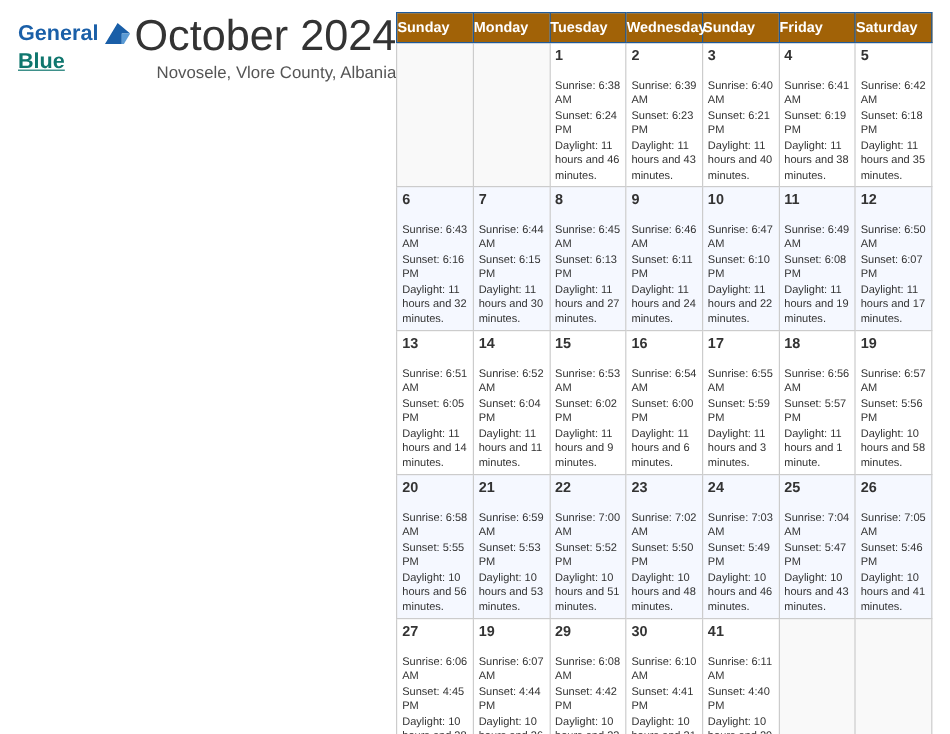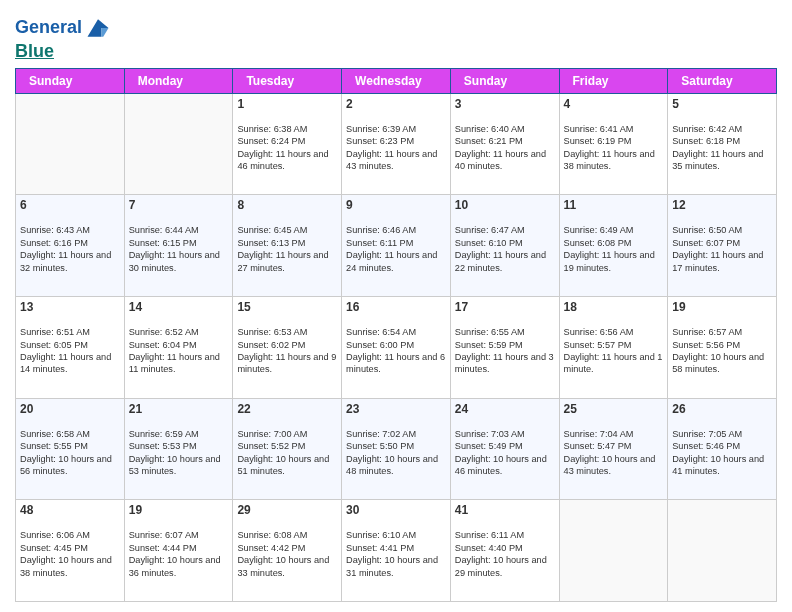--- a/index.html
+++ b/index.html
@@ -8,21 +8,20 @@
       height: 612px;
       font-family: Arial, sans-serif;
       background: #fff;
       overflow: hidden;
     }
     .page {
       width: 792px;
       height: 612px;
       padding: 10px 15px;
       display: flex;
-      flex-direction: column;
     }
     .header {
       display: flex;
       align-items: flex-start;
       justify-content: space-between;
       margin-bottom: 6px;
     }
     .logo {
       display: flex;
       align-items: center;
@@ -55,25 +54,25 @@
       margin-top: 2px;
     }
     .calendar {
       flex: 1;
       border: 1px solid #ccc;
       border-collapse: collapse;
       width: 100%;
       table-layout: fixed;
     }
     .calendar thead tr th {
-      background-color: #d946ef;
+      background-color: #a16207;
       color: #fff;
       font-size: 12px;
       font-weight: bold;
-      padding: 5px 13px;
+      padding: 5px 0;
       text-align: left;
       border: 1px solid #1e5a9a;
     }
     .calendar tbody tr td {
       border: 1px solid #ccc;
       vertical-align: top;
       padding: 3px 4px;
       font-size: 9.5px;
       color: #333;
       height: 88px;
@@ -111,20 +110,24 @@
             <span class="blue">General</span>
           </span>
           <svg class="logo-icon" viewBox="0 0 32 28">
             <polygon points="4,24 16,4 28,14 20,14 20,24" fill="#1a5fa8"></polygon>
             <polygon points="20,14 28,14 22,24 20,24" fill="#5b9bd5"></polygon>
           </svg>
         </div>
         <span class="logo-text" style="color:#0f766e;font-size:18px;font-weight:bold;text-decoration:underline;">Blue</span>
       </div>
     </div>
+    <div class="title-block">
+      <div class="main-title">October 2024</div>
+      <div class="subtitle">Novosele, Vlore County, Albania</div>
+    </div>
   </div>
 
   <table class="calendar">
     <thead>
       <tr>
       <th>Sunday</th>
           <th>Monday</th>
           <th>Tuesday</th>
           <th>Wednesday</th>
           <th>Sunday</th>
@@ -242,21 +245,21 @@
             <span class="day-num">25</span>
             <div class="cell-text">Sunrise: 7:04 AM<br>Sunset: 5:47 PM<br>Daylight: 10 hours and 43 minutes.</div>
           </td>
           <td>
             <span class="day-num">26</span>
             <div class="cell-text">Sunrise: 7:05 AM<br>Sunset: 5:46 PM<br>Daylight: 10 hours and 41 minutes.</div>
           </td>
         </tr>
         <tr>
           <td>
-            <span class="day-num">48</span>
+            <span class="day-num">27</span>
             <div class="cell-text">Sunrise: 6:06 AM<br>Sunset: 4:45 PM<br>Daylight: 10 hours and 38 minutes.</div>
           </td>
           <td>
             <span class="day-num">19</span>
             <div class="cell-text">Sunrise: 6:07 AM<br>Sunset: 4:44 PM<br>Daylight: 10 hours and 36 minutes.</div>
           </td>
           <td>
             <span class="day-num">29</span>
             <div class="cell-text">Sunrise: 6:08 AM<br>Sunset: 4:42 PM<br>Daylight: 10 hours and 33 minutes.</div>
           </td>

